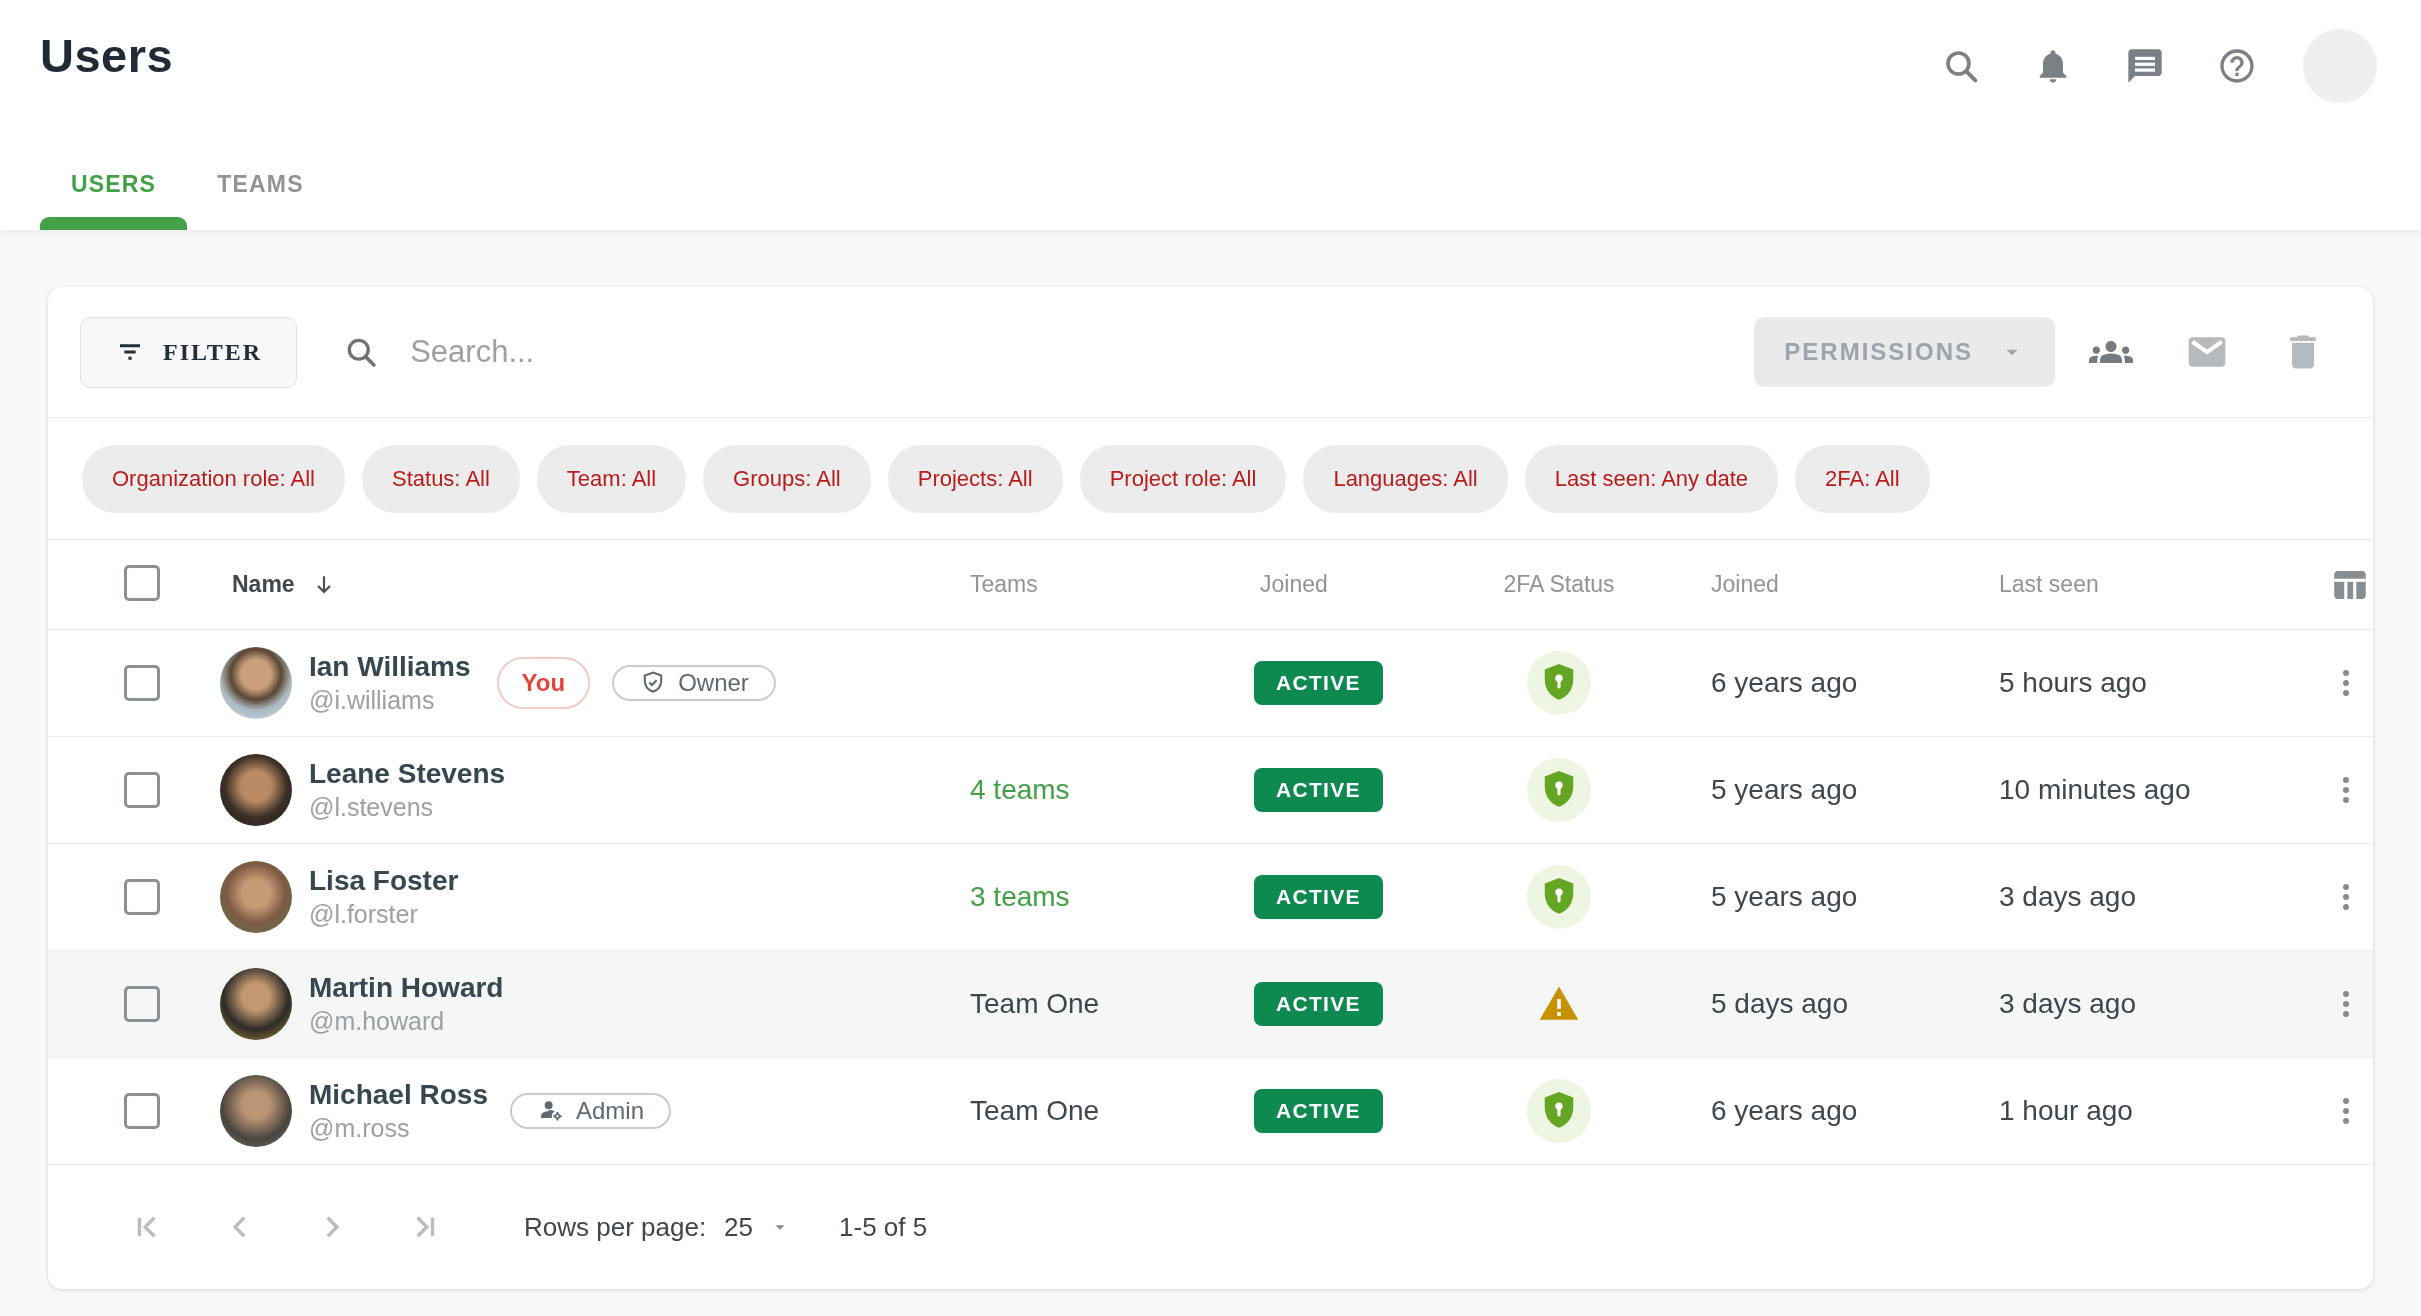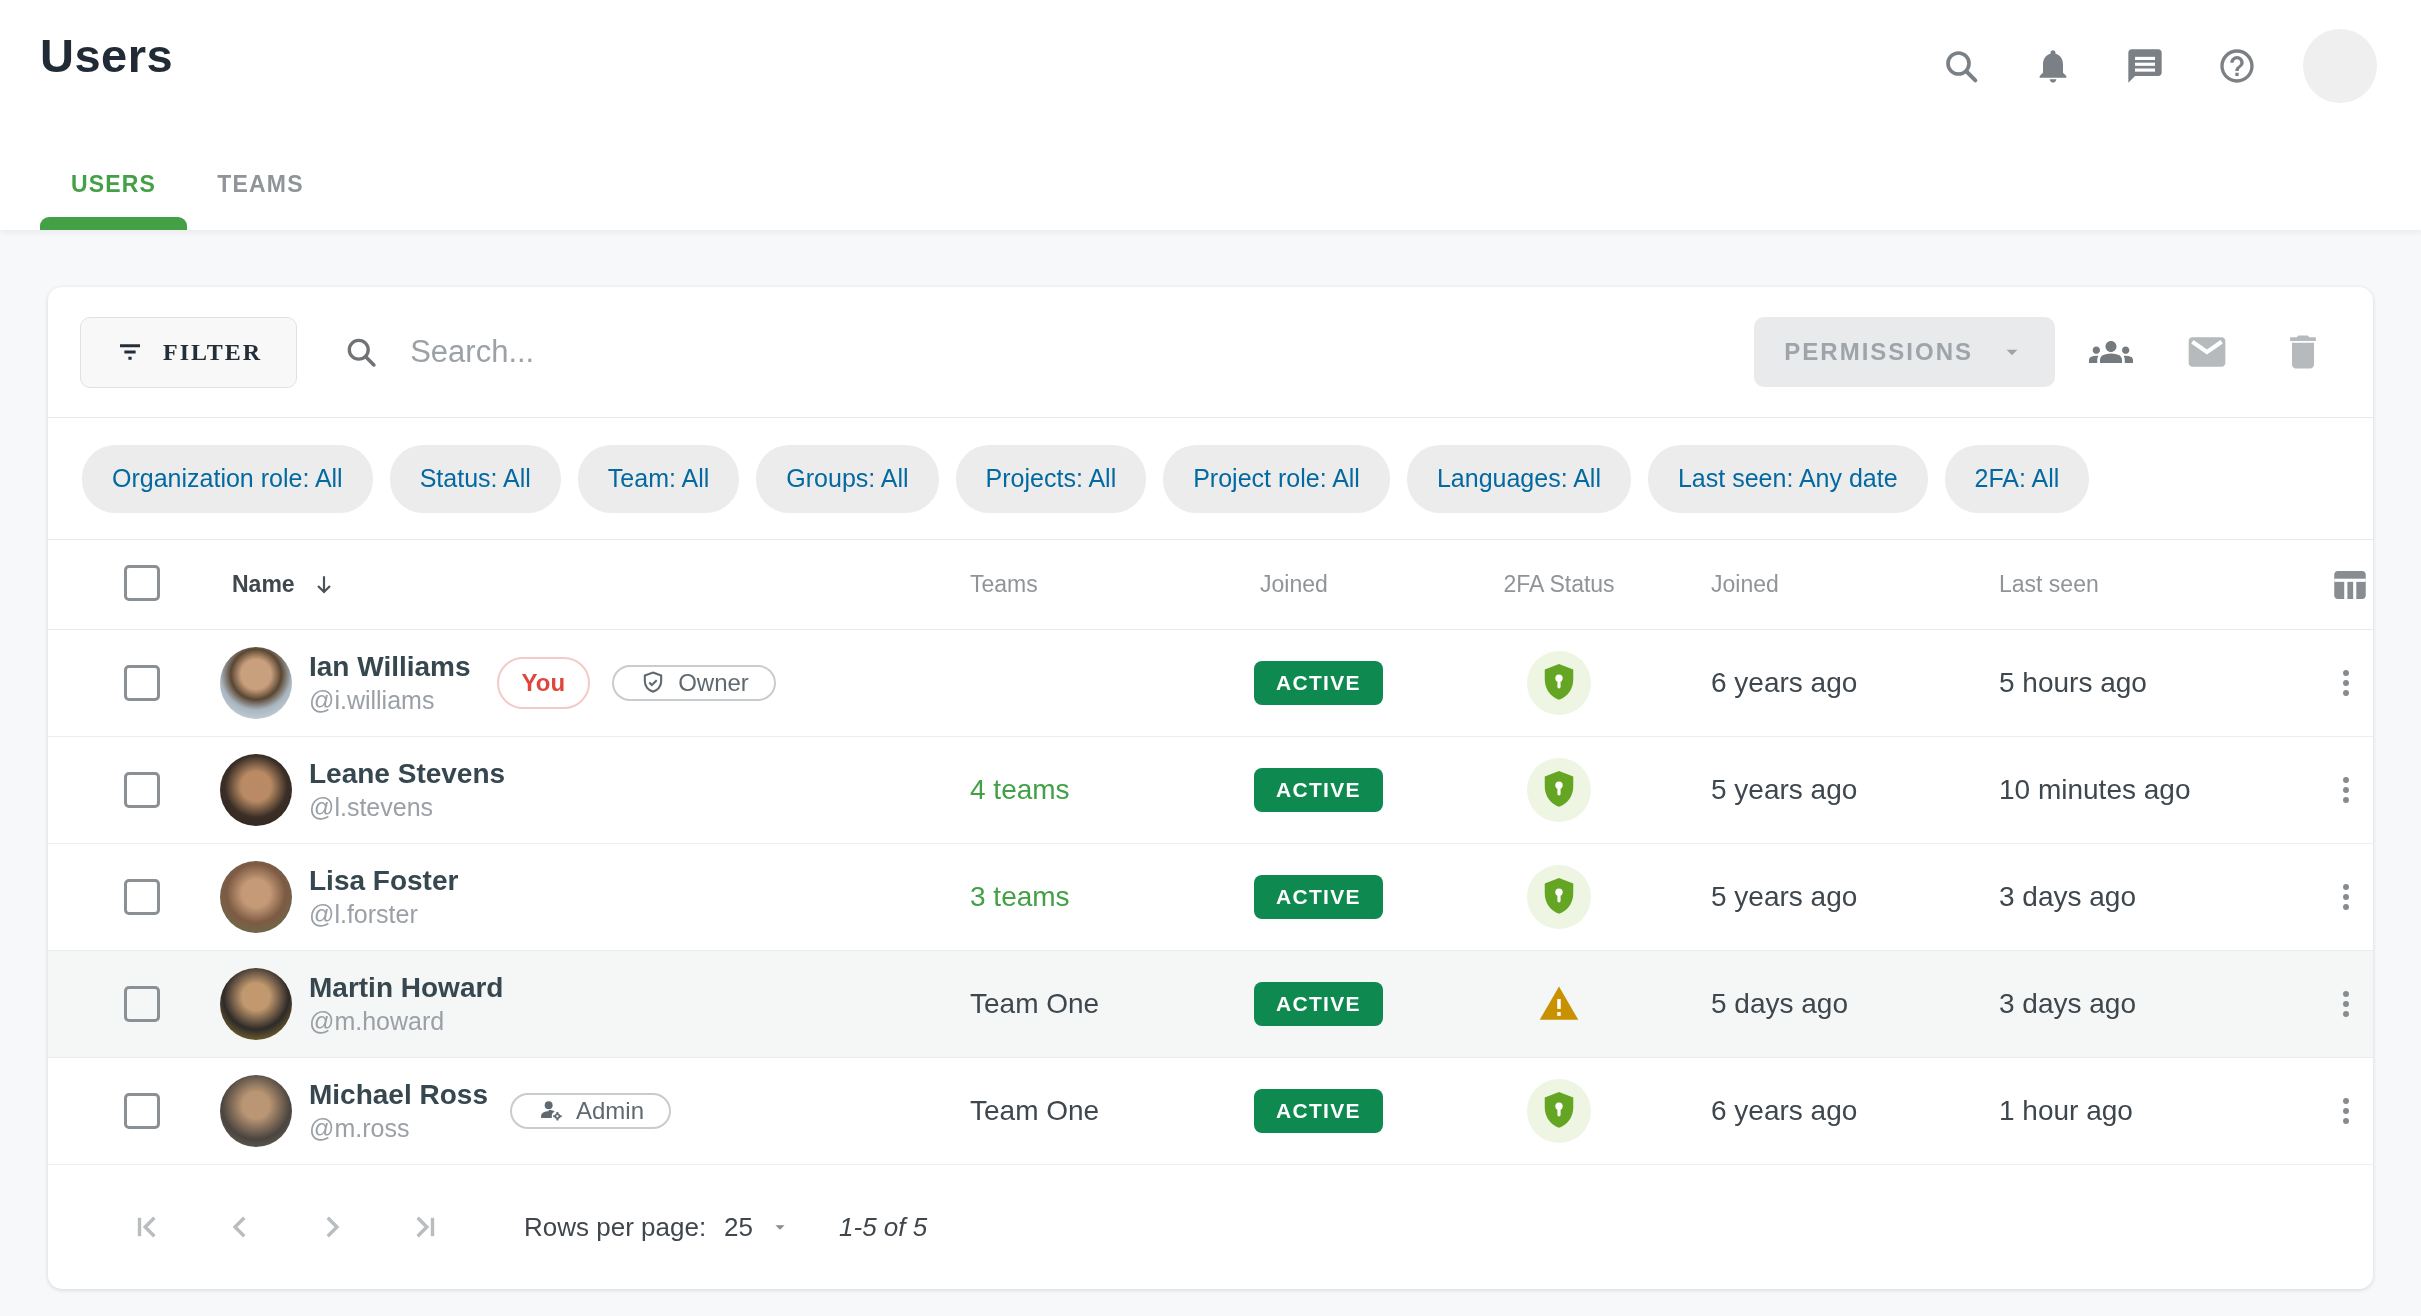--- a/index.html
+++ b/index.html
@@ -91,21 +91,21 @@
   .ic-muted  { color:#b7babd; }
 
   
   .chips-row {
     height:122px; display:flex; align-items:center; gap:17px; padding:0 34px;
     border-bottom:1px solid #e9ebeb;
   }
   .chip {
     height:68px; padding:0 30px; display:flex; align-items:center;
     background:#ececec; border:none; border-radius:33px; cursor:pointer;
-    font-family:inherit; font-size:25px; color:#0369a1; white-space:nowrap;
+    font-family:inherit; font-size:22px; color:#b91c1c; white-space:nowrap;
   }
 
   
   .thead, .trow {
     display:grid;
     grid-template-columns:96px 744px 290px 210px 190px 345px 330px 1fr;
     align-items:center; padding-left:76px;
   }
   .thead { height:90px; border-bottom:1px solid #e9ebeb; font-size:23px; color:#8f9499; }
   .th-name { display:flex; align-items:center; gap:16px; padding-left:12px; color:#40474d; font-weight:bold; }
@@ -165,21 +165,21 @@
   .pagination { height:124px; display:flex; align-items:center; padding-left:78px; }
   .pg-btn {
     width:44px; height:44px; border:none; background:transparent; cursor:pointer;
     color:#b9bdc0; display:flex; align-items:center; justify-content:center;
   }
   .pg-btn svg { width:34px; height:34px; }
   .pg-btn + .pg-btn { margin-left:48px; }
   .pg-label { margin-left:78px; font-size:26px; color:#3f464c; }
   .pg-select { margin-left:18px; display:flex; align-items:center; gap:16px; background:none; border:none; cursor:pointer; font-family:inherit; font-size:26px; color:#3f464c; }
   .pg-select svg { width:22px; height:22px; color:#878d91; }
-  .pg-range { margin-left:48px; font-size:26px; color:#3f464c;font-style:italic; }
+  .pg-range { margin-left:48px; font-size:26px; color:#3f464c; }
 </style>
 </head>
 <body>
 
 <header class="topbar">
   <h1 class="page-title">Users</h1>
 
   <div class="topbar-actions">
     <button class="icon-btn">
       <svg viewBox="0 0 24 24" fill="none">

